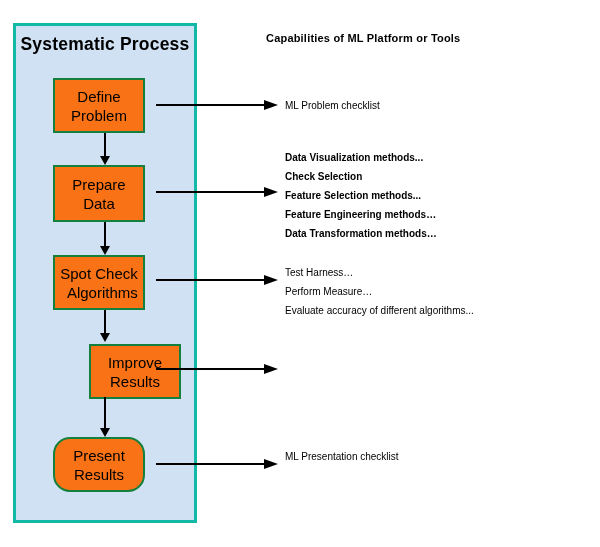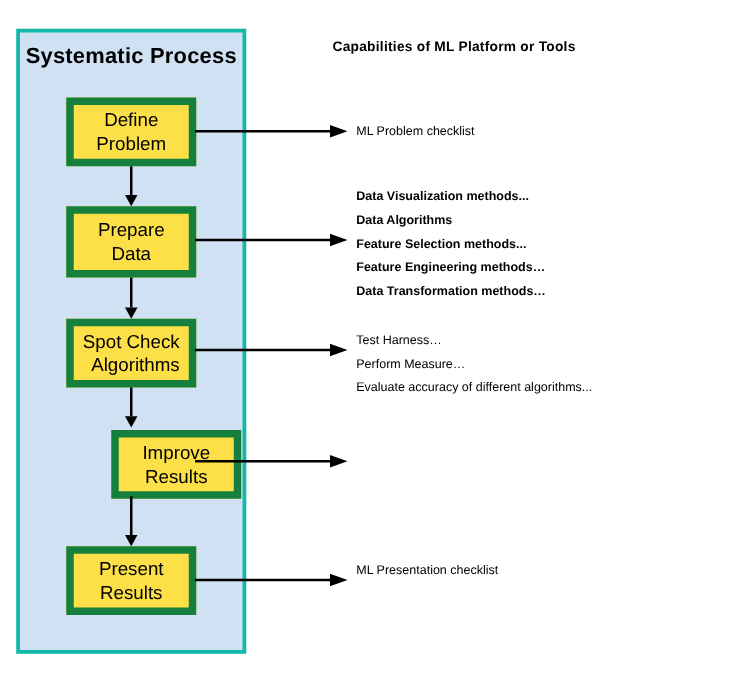--- a/index.html
+++ b/index.html
@@ -9,22 +9,22 @@
   }
   .panel{
     position:absolute;left:13px;top:23px;width:184px;height:500px;
     background:#cfe1f2;border:3px solid #14b8a6;box-sizing:border-box;
   }
   .panel-title{
     position:absolute;left:0;top:8px;width:100%;text-align:center;
     font-size:17.5px;font-weight:bold;letter-spacing:0.2px;
   }
   .step{
-    position:absolute;left:53px;width:104px;box-sizing:border-box;
-    background:#fde047;border:6px solid #15803d;
+    position:absolute;left:53px;width:92px;box-sizing:border-box;
+    background:#f97316;border:2px solid #15803d;
     display:flex;align-items:center;justify-content:center;
     text-align:center;font-size:15px;line-height:19px;white-space:pre-line;
   }
   .vshaft{position:absolute;left:104px;width:2px;background:#000;}
   .vhead{
     position:absolute;left:100px;width:0;height:0;
     border-left:5px solid transparent;border-right:5px solid transparent;
     border-top:9px solid #000;
   }
   .hshaft{position:absolute;left:156px;width:108px;height:2px;background:#000;}
@@ -50,21 +50,21 @@
   </div>
 
   <div class="step" style="top:78px;height:55px;">Define
 Problem</div>
   <div class="step" style="top:165px;height:57px;">Prepare
 Data</div>
   <div class="step" style="top:255px;height:55px;text-align:right;">Spot Check
 Algorithms</div>
   <div class="step" style="top:344px;height:55px;margin-left:36px;">Improve
 Results</div>
-  <div class="step" style="top:437px;height:55px;">Present
+  <div class="step" style="top:437px;height:55px;border-radius:17px;">Present
 Results</div>
 
   <div>
     <div class="vshaft" style="top:133px;height:23px;"></div>
     <div class="vhead" style="top:156px;"></div>
   </div>
   <div>
     <div class="vshaft" style="top:222px;height:24px;"></div>
     <div class="vhead" style="top:246px;"></div>
   </div>
@@ -99,21 +99,21 @@
   </div>
 
   <div class="right-header">Capabilities of ML Platform or Tools</div>
 
   <div class="group" style="top:96px;">
     <div class="gline">ML Problem checklist</div>
   </div>
 
   <div class="group" style="top:148px;font-weight:bold;">
     <div class="gline">Data Visualization methods...</div>
-    <div class="gline">Data Algorithms</div>
+    <div class="gline">Check Selection</div>
     <div class="gline">Feature Selection methods...</div>
     <div class="gline">Feature Engineering methods…</div>
     <div class="gline">Data Transformation methods…</div>
   </div>
 
   <div class="group" style="top:263px;">
     <div class="gline">Test Harness…</div>
     <div class="gline">Perform Measure…</div>
     <div class="gline">Evaluate accuracy of different algorithms...</div>
   </div>

